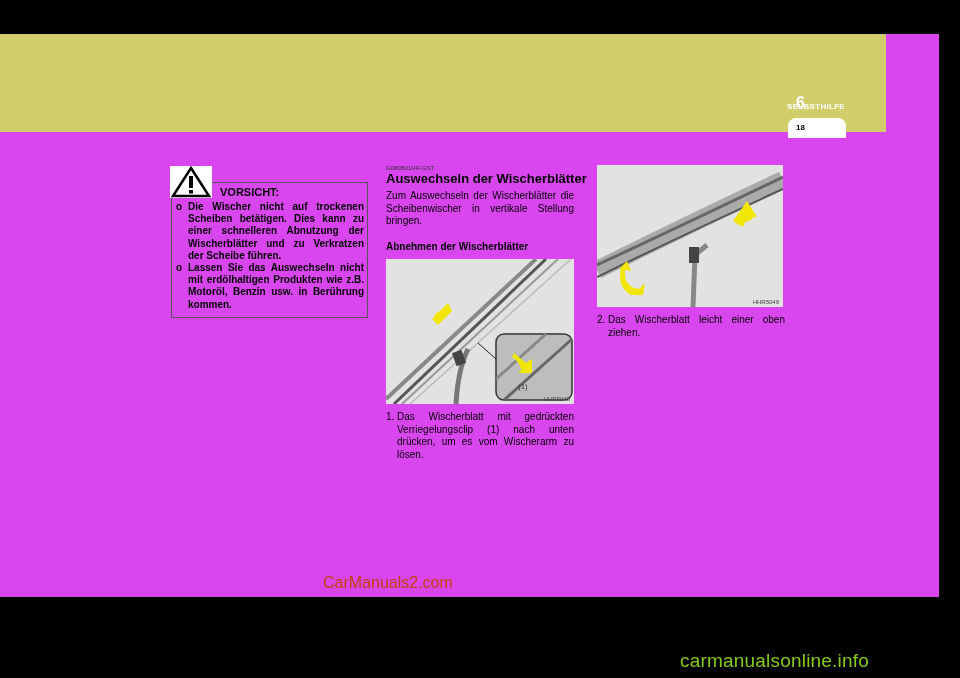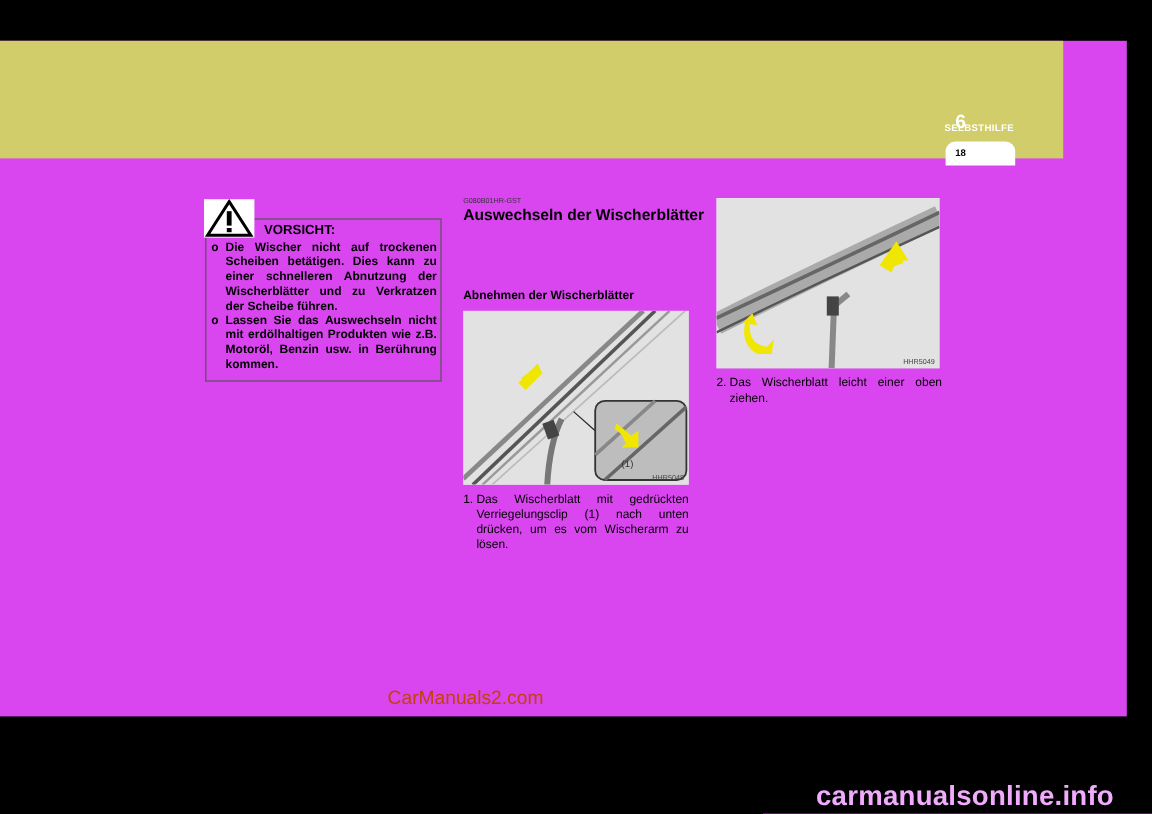--- a/index.html
+++ b/index.html
@@ -28,21 +28,21 @@
     .fig2 { left:597px; top:131px; width:186px; height:142px; }
     .fig-label { position:absolute; right:4px; bottom:2px; font-size:6px; color:#444; }
 
     .step { position:absolute; width:188px; font-size:10px; line-height:12.5px; text-align:justify; }
     .step1 { left:386px; top:377px; }
     .step2 { left:597px; top:280px; }
     .step .num { position:absolute; left:0; top:0; }
     .step .txt { display:block; padding-left:11px; }
 
     .wm1 { position:absolute; left:323px; top:574px; font-size:16px; color:#c2410c; }
-    .wm2 { position:absolute; left:680px; top:650px; font-size:23px; color:#f0abfc; font-weight:bold; letter-spacing:0.2px; }
+    .wm2 { position:absolute; left:680px; top:650px; font-size:19px; color:#84cc16; font-weight:normal; letter-spacing:0.2px; }
   </style>
 </head>
 <body>
 
 <div class="page">
   <div class="header-band"></div>
   <div class="section-label">SELBSTHILFE</div>
   <div class="chapter-num">6</div>
   <div class="page-tab"></div>
   <div class="page-num">18</div>
@@ -62,20 +62,21 @@
       <span>Die Wischer nicht auf trockenen Scheiben betätigen. Dies kann zu einer schnelleren Abnutzung der Wischerblätter und zu Verkratzen der Scheibe führen.</span>
     </div>
     <div class="warn-item">
       <span class="bullet">o</span>
       <span>Lassen Sie das Auswechseln nicht mit erdölhaltigen Produkten wie z.B. Motoröl, Benzin usw. in Berührung kommen.</span>
     </div>
   </div>
 
   <div class="code">G080B01HR-GST</div>
   <div class="h1">Auswechseln der Wischerblätter</div>
+  <div class="para">Zum Auswechseln der Wischerblätter die Scheibenwischer in vertikale Stellung bringen.</div>
   <div class="h2">Abnehmen der Wischerblätter</div>
 
   <div class="fig fig1">
     <svg width="188" height="145" viewBox="0 0 188 145">
       <rect width="188" height="145" fill="#e2e2e2"></rect>
       <line x1="0" y1="140" x2="150" y2="0" stroke="#888" stroke-width="4"></line>
       <line x1="8" y1="145" x2="160" y2="0" stroke="#555" stroke-width="3"></line>
       <line x1="16" y1="145" x2="172" y2="0" stroke="#999" stroke-width="2"></line>
       <line x1="24" y1="145" x2="185" y2="0" stroke="#bbb" stroke-width="1.5"></line>
       <path d="M70,145 Q72,110 82,90" stroke="#777" stroke-width="5" fill="none"></path>

